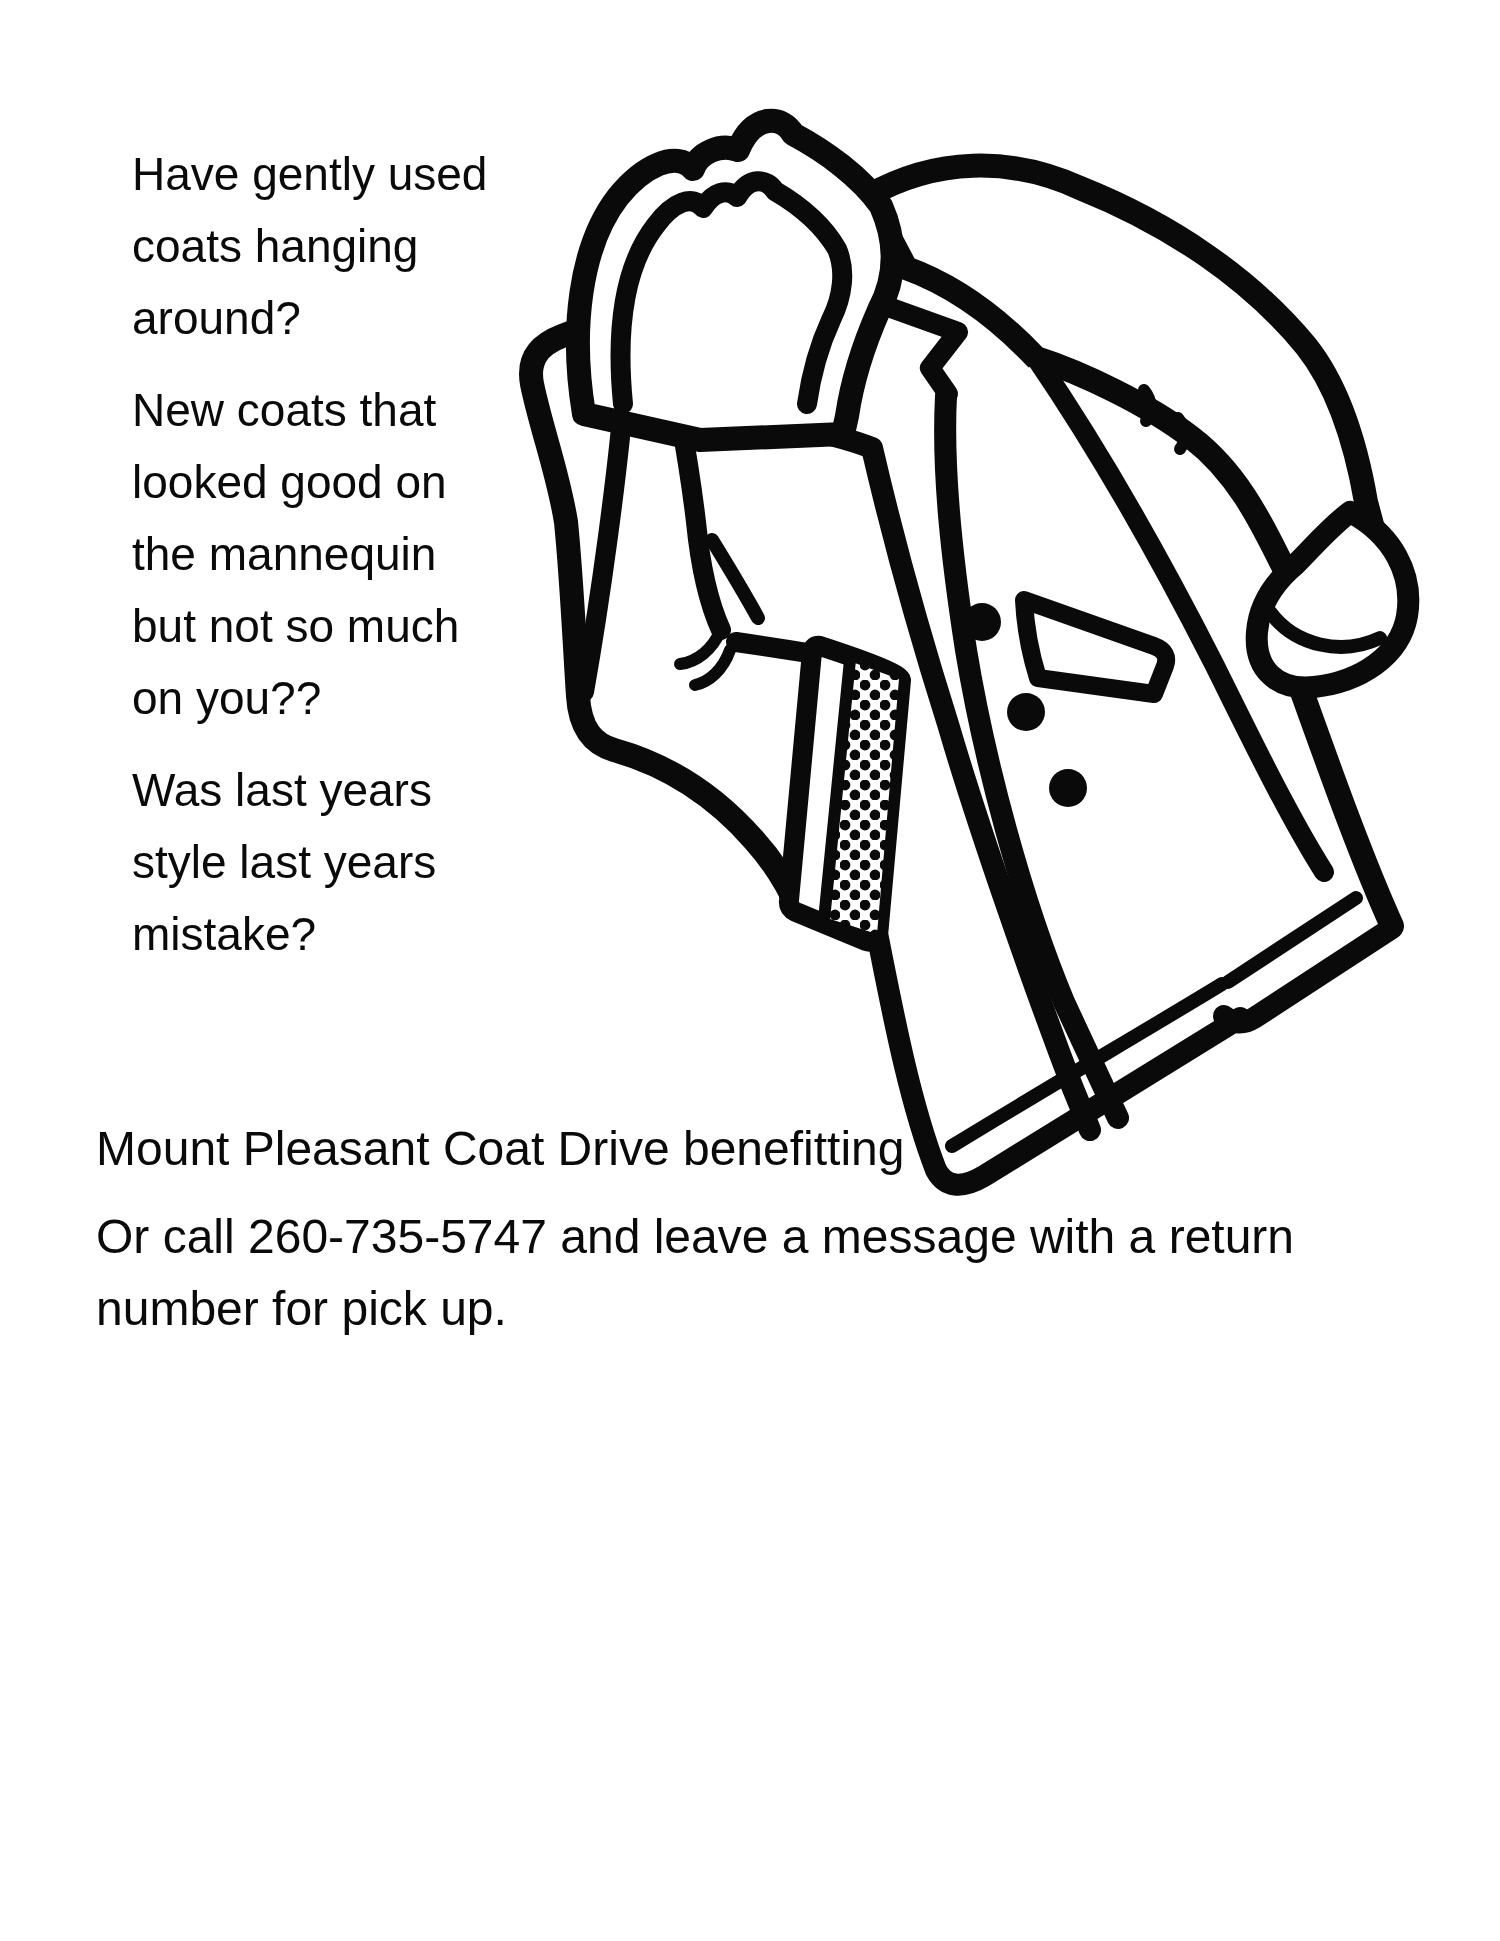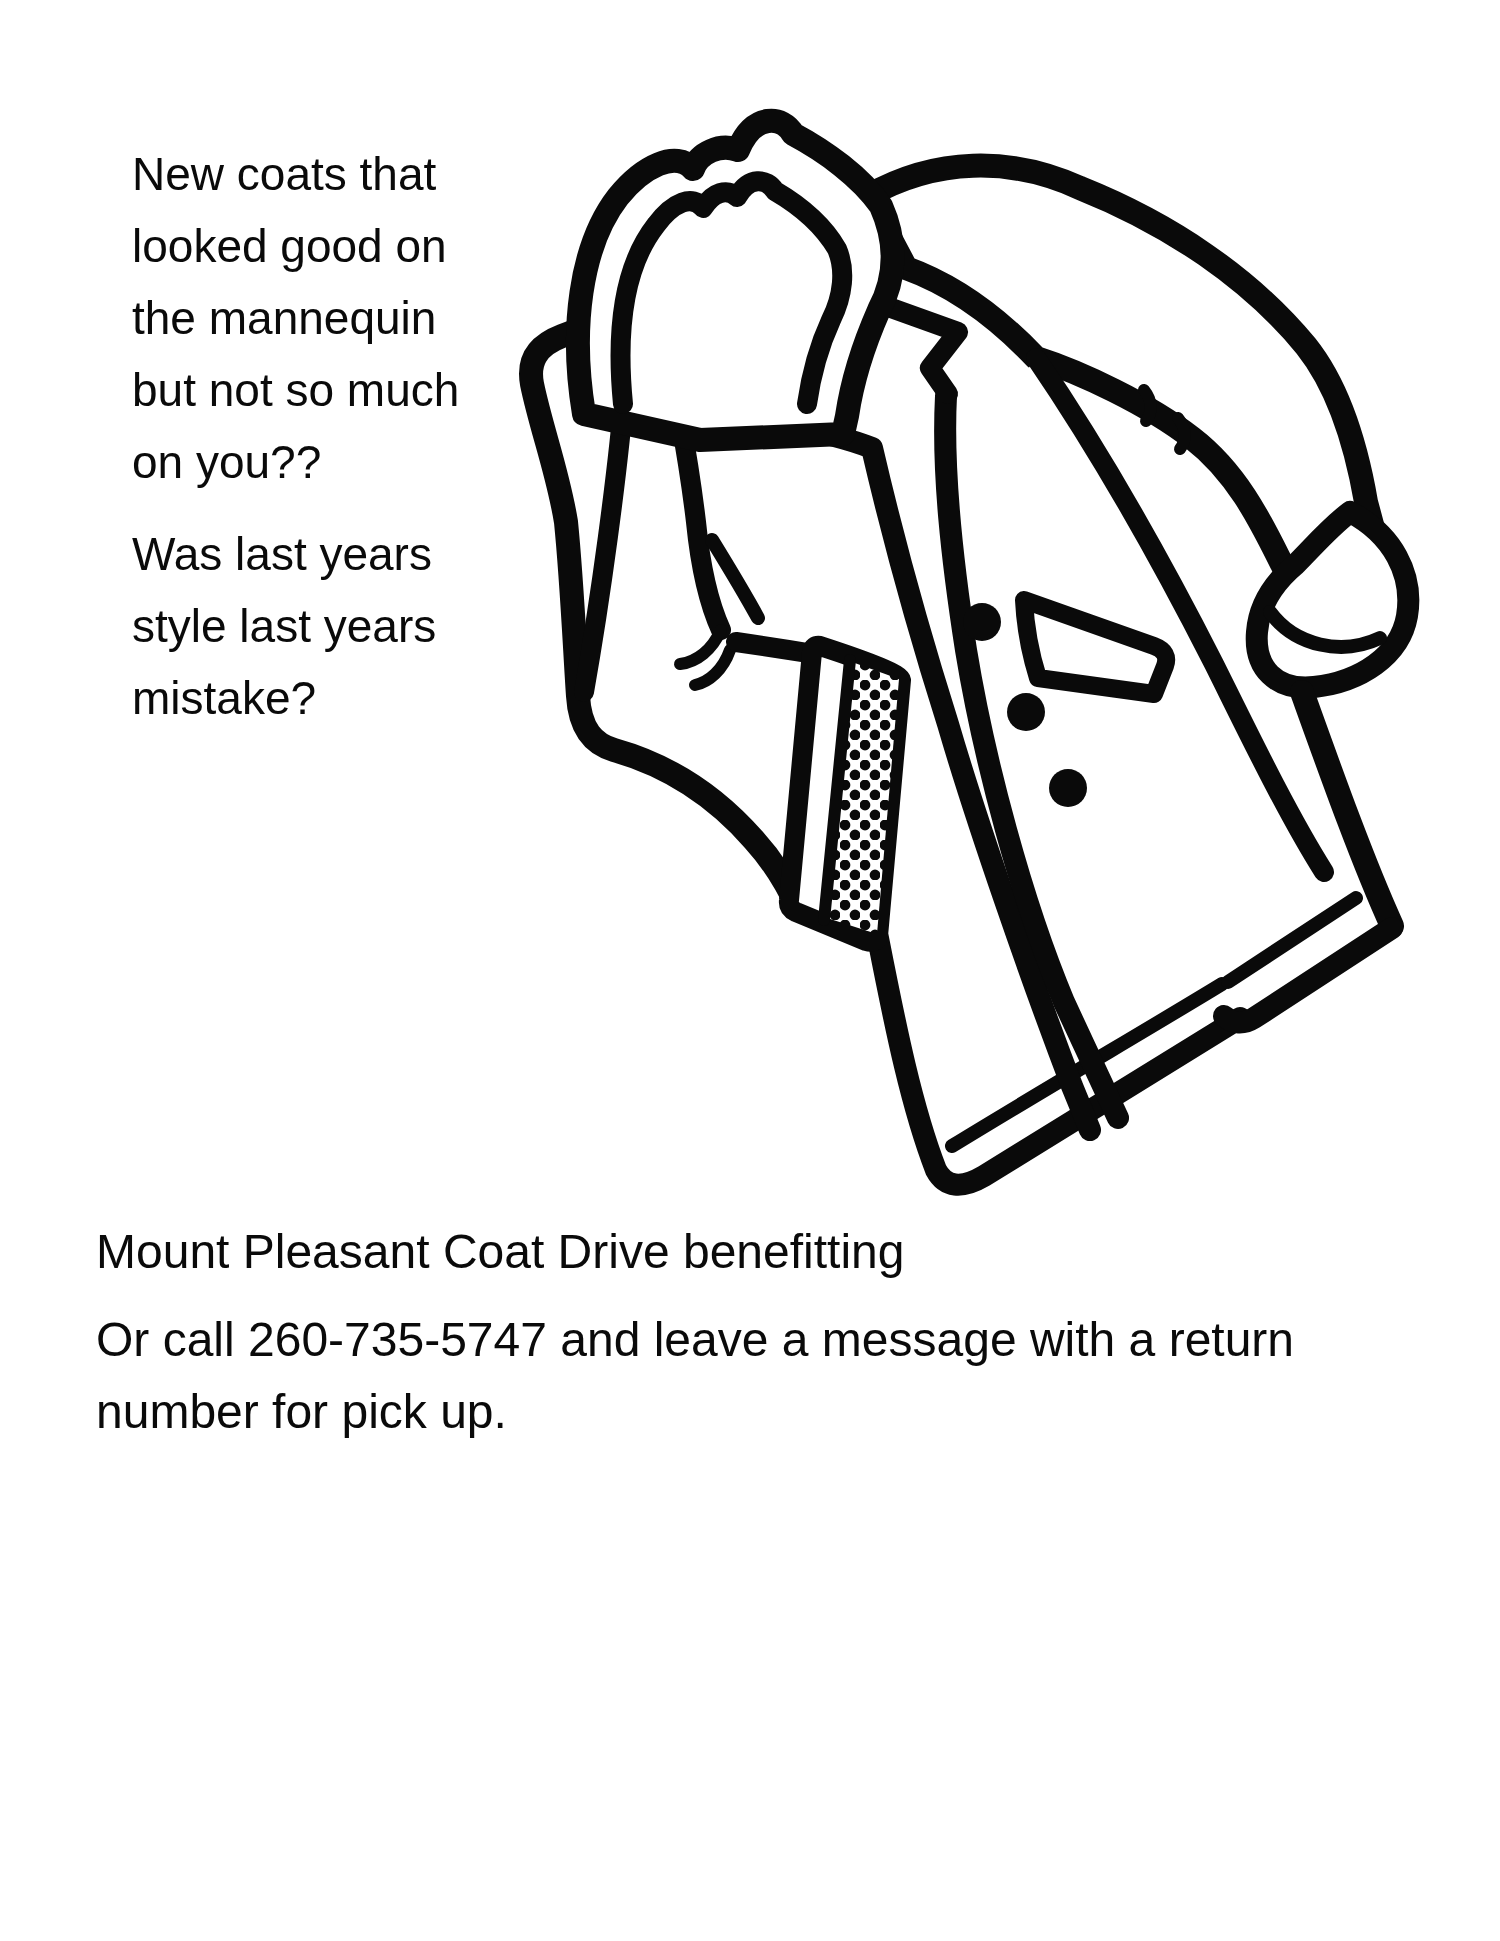--- a/index.html
+++ b/index.html
@@ -9,21 +9,21 @@
     font-family:"Liberation Sans", sans-serif;
     color:#0a0a0a;
   }
   .flyer{position:absolute;inset:0;}
   .intro-block{
     position:absolute;left:132px;top:138px;width:430px;
     font-size:46px;line-height:72px;z-index:2;
   }
   .intro-block p{margin:0 0 20px 0;white-space:pre-wrap;}
   .details-block{
-    position:absolute;left:96px;top:1216px;width:1370px;
+    position:absolute;left:96px;top:1113px;width:1370px;
     font-size:48px;line-height:72px;z-index:2;
   }
   .details-block p{margin:0 0 16px 0;white-space:pre-wrap;}
   .coat-wrap{
     position:absolute;left:440px;top:95px;width:1010px;height:1120px;z-index:1;
   }
   .coat-wrap svg{display:block;width:100%;height:100%;}
 </style>
 </head>
 <body>
@@ -111,20 +111,23 @@
           <path stroke-width="20" d="M 623,404 C 615,322 627,262 656,225 C 673,202 693,194 703,208
                C 713,192 727,188 737,197 C 749,176 767,178 775,191
                C 799,205 823,225 837,249 C 846,270 843,296 831,320
                C 819,346 811,376 807,404"></path>
         </g>
       </g>
     </svg>
   </div>
 
   <div class="intro-block">
+    <p>Have gently used
+coats hanging
+around?</p>
     <p>New coats that
 looked good on
 the mannequin
 but not so much
 on you??</p>
     <p>Was last years
 style last years
 mistake?</p>
   </div>
 

